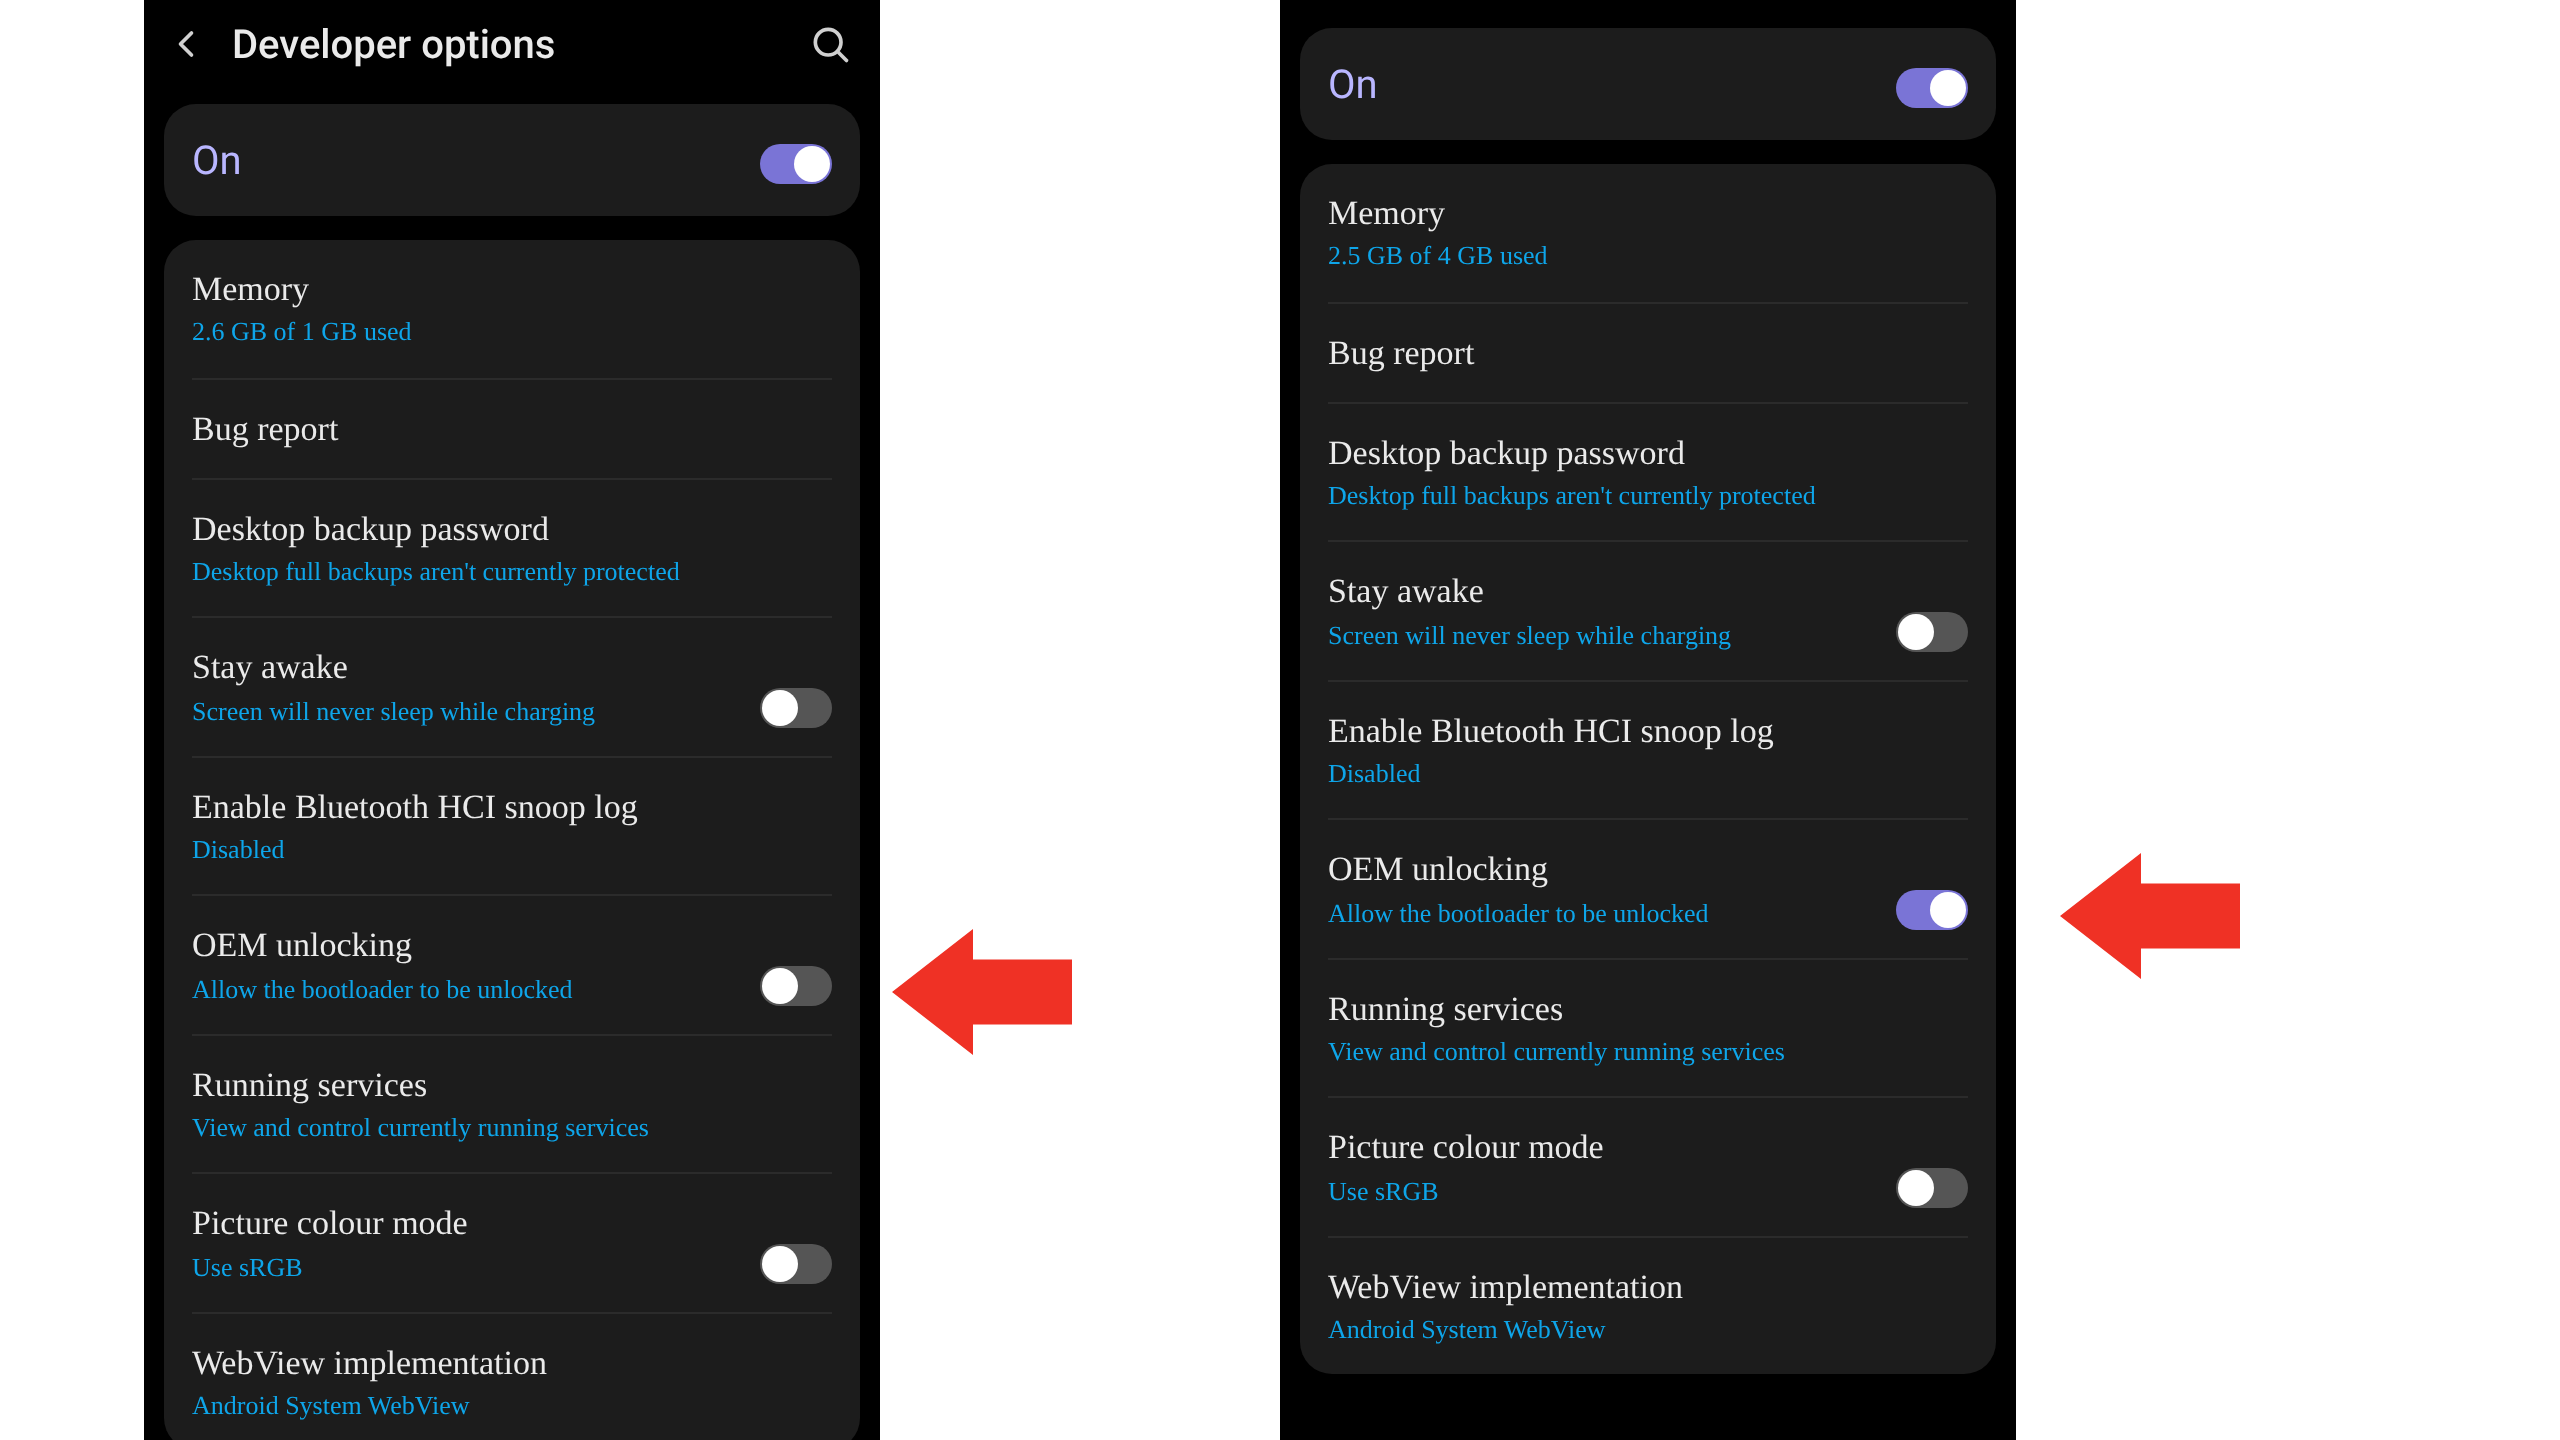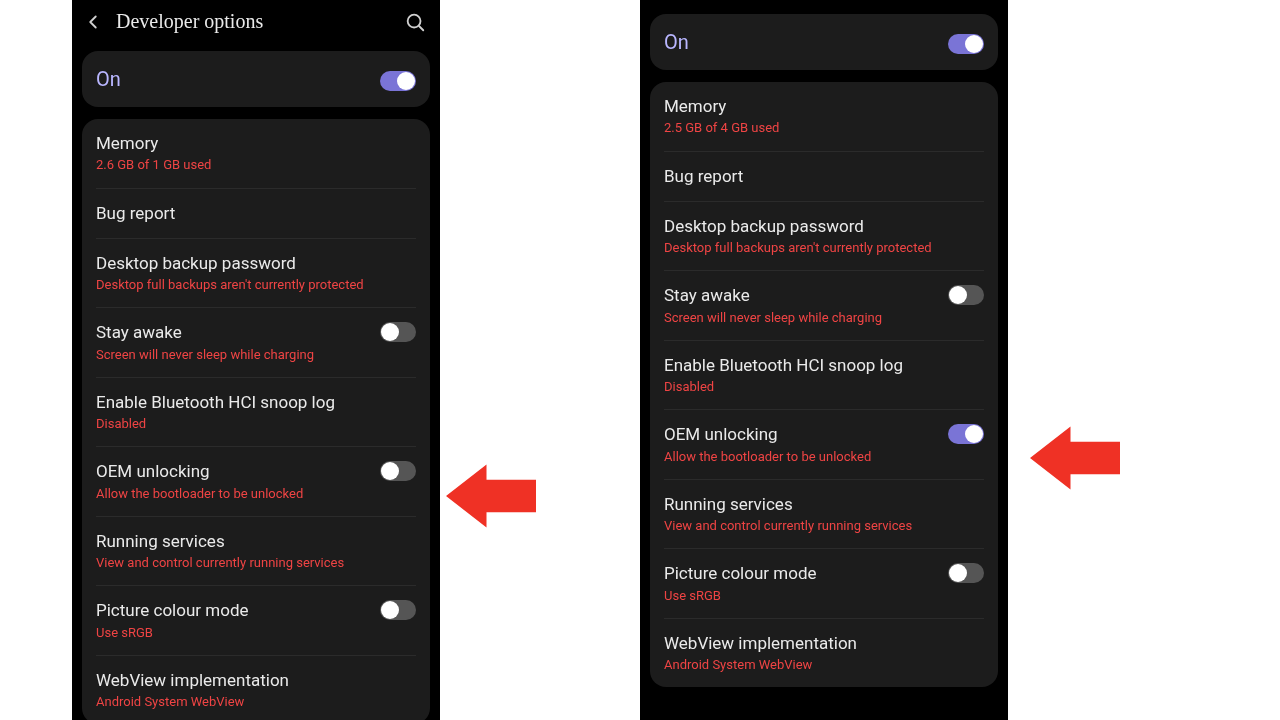--- a/index.html
+++ b/index.html
@@ -19,24 +19,23 @@
     height: 720px;
     background: #000000;
     color: #e8e8e8;
     overflow: hidden;
   }
   .phone-left { left: 72px; }
   .phone-right { left: 640px; }
 
   .titlebar {
     display: flex;
-    align-items: flex-end;
+    align-items: center;
     padding: 10px 14px 10px 10px;
     gap: 12px;
-    font-family: Liberation Serif, serif;
   }
   .titlebar .back {
     width: 22px;
     height: 22px;
     display: flex;
     align-items: center;
     justify-content: center;
     color: #d0d0d0;
   }
   .titlebar .title {
@@ -68,34 +67,35 @@
   }
   .master-card .label {
     font-size: 20px;
     color: #b9b6ff;
   }
 
   .item {
     padding: 14px 0;
     border-bottom: 1px solid #2b2b2b;
     display: flex;
-    align-items: flex-start;
+    align-items: flex-end;
     justify-content: space-between;
     gap: 10px;
+    font-family: Liberation Serif, serif;
   }
   .item:last-child { border-bottom: none; }
   .item .texts { flex: 1; min-width: 0; }
   .item .title-line {
     font-size: 17px;
     color: #eaeaea;
     line-height: 1.25;
   }
   .item .sub-line {
     font-size: 13px;
-    color: #ef4444;
+    color: #0ea5e9;
     margin-top: 3px;
     line-height: 1.25;
   }
 
   
   .toggle {
     width: 36px;
     height: 20px;
     border-radius: 10px;
     position: relative;

